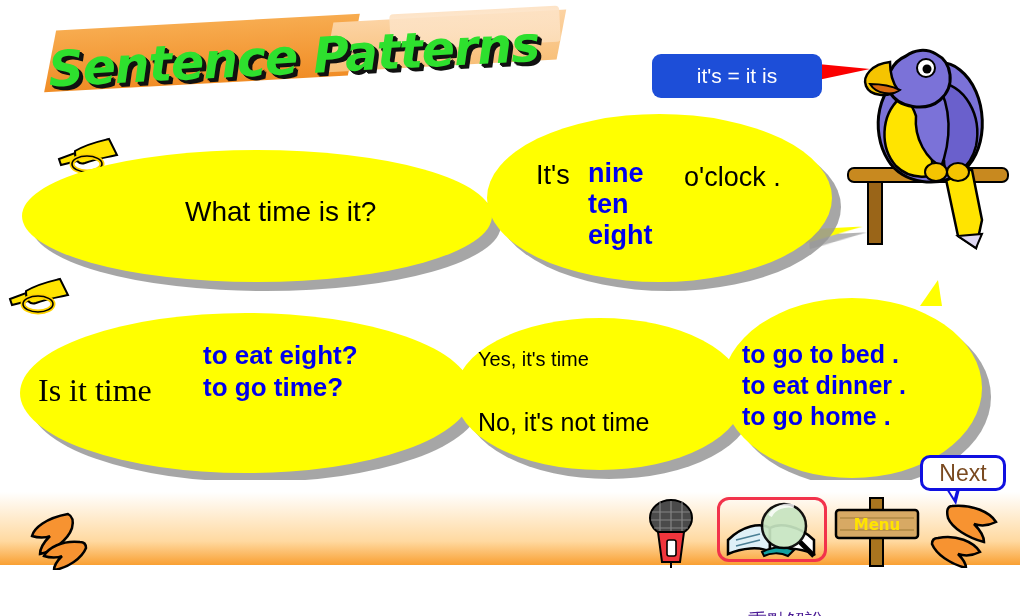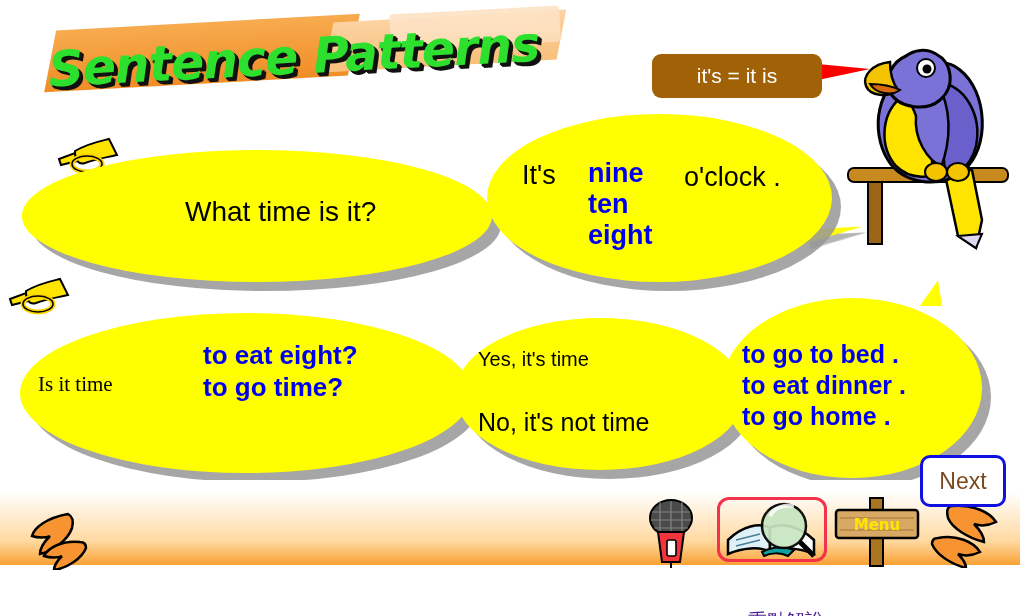--- a/index.html
+++ b/index.html
@@ -37,21 +37,21 @@
     letter-spacing:-1px;
     transform:rotate(-3deg);
     text-shadow:3px 3px 0 #111, 4px 4px 0 #111, 2px 2px 0 #111;
     white-space:nowrap;
     line-height:70px;
   }
 
   
   .callout{
     position:absolute;left:652px;top:54px;width:170px;height:44px;
-    background:#a16207;border-radius:9px;
+    background:#1d4ed8;border-radius:9px;
     display:flex;align-items:center;justify-content:center;
     color:#ffffff;font-size:21px;
   }
   .callout-tail{
     position:absolute;left:818px;top:64px;width:0;height:0;
     border-top:5px solid transparent;
     border-bottom:11px solid transparent;
     border-left:52px solid #fb0000;
   }
 
@@ -93,26 +93,26 @@
     border-left:18px solid transparent;
     border-right:4px solid transparent;
   }
 
   .txt-row{position:absolute;color:#000;white-space:nowrap;}
   .blue{color:#0000ee;}
   .blk{color:#000000;}
 
   
   .t-what{left:185px;top:196px;font-size:28px;font-weight:normal;}
-  .t-its  {left:522px;top:160px;font-size:27px;}
+  .t-its  {left:536px;top:160px;font-size:27px;}
   .t-opts {left:588px;top:158px;font-size:27px;line-height:31px;font-weight:bold;}
   .t-oclock{left:684px;top:162px;font-size:27px;}
 
   
-  .t-isittime{left:38px;top:372px;font-size:21px;font-family:"Liberation Serif",serif;}
+  .t-isittime{left:38px;top:372px;font-size:32px;font-family:"Liberation Serif",serif;}
   .t-opts2{left:203px;top:339px;font-size:26px;line-height:32px;font-weight:bold;}
   .t-yes{left:478px;top:348px;font-size:20px;}
   .t-no {left:478px;top:408px;font-size:25px;}
   .t-opts3{left:742px;top:339px;font-size:25px;line-height:31px;font-weight:bold;}
 
   
   .bottombar{
     position:absolute;left:0;top:480px;width:1020px;height:85px;
     background:linear-gradient(180deg,#ffffff 0%,#ffffff 14%,#ffd9a0 72%,#f9a033 100%);
   }
@@ -122,21 +122,21 @@
     left:717px;top:497px;width:110px;height:65px;
     border:3px solid #f2334b;border-radius:12px;
     box-sizing:border-box;
   }
   .book{left:722px;top:500px;width:100px;height:60px;}
   .menu{left:832px;top:496px;width:92px;height:72px;}
   .arrow-l{left:28px;top:510px;width:60px;height:60px;}
   .arrow-r{left:930px;top:498px;width:70px;height:70px;}
 
   .next-btn{
-    position:absolute;left:920px;top:455px;width:86px;height:52px;
+    position:absolute;left:920px;top:455px;width:86px;height:36px;
     border:3px solid #1010e0;border-radius:10px;background:#ffffff;
     display:flex;align-items:center;justify-content:center;
     color:#7a4a20;font-size:23px;cursor:pointer;box-sizing:border-box;
   }
   .next-tail{
     position:absolute;left:946px;top:489px;width:0;height:0;
     border-left:10px solid transparent;
     border-right:4px solid transparent;
     border-top:16px solid #1010e0;
   }

